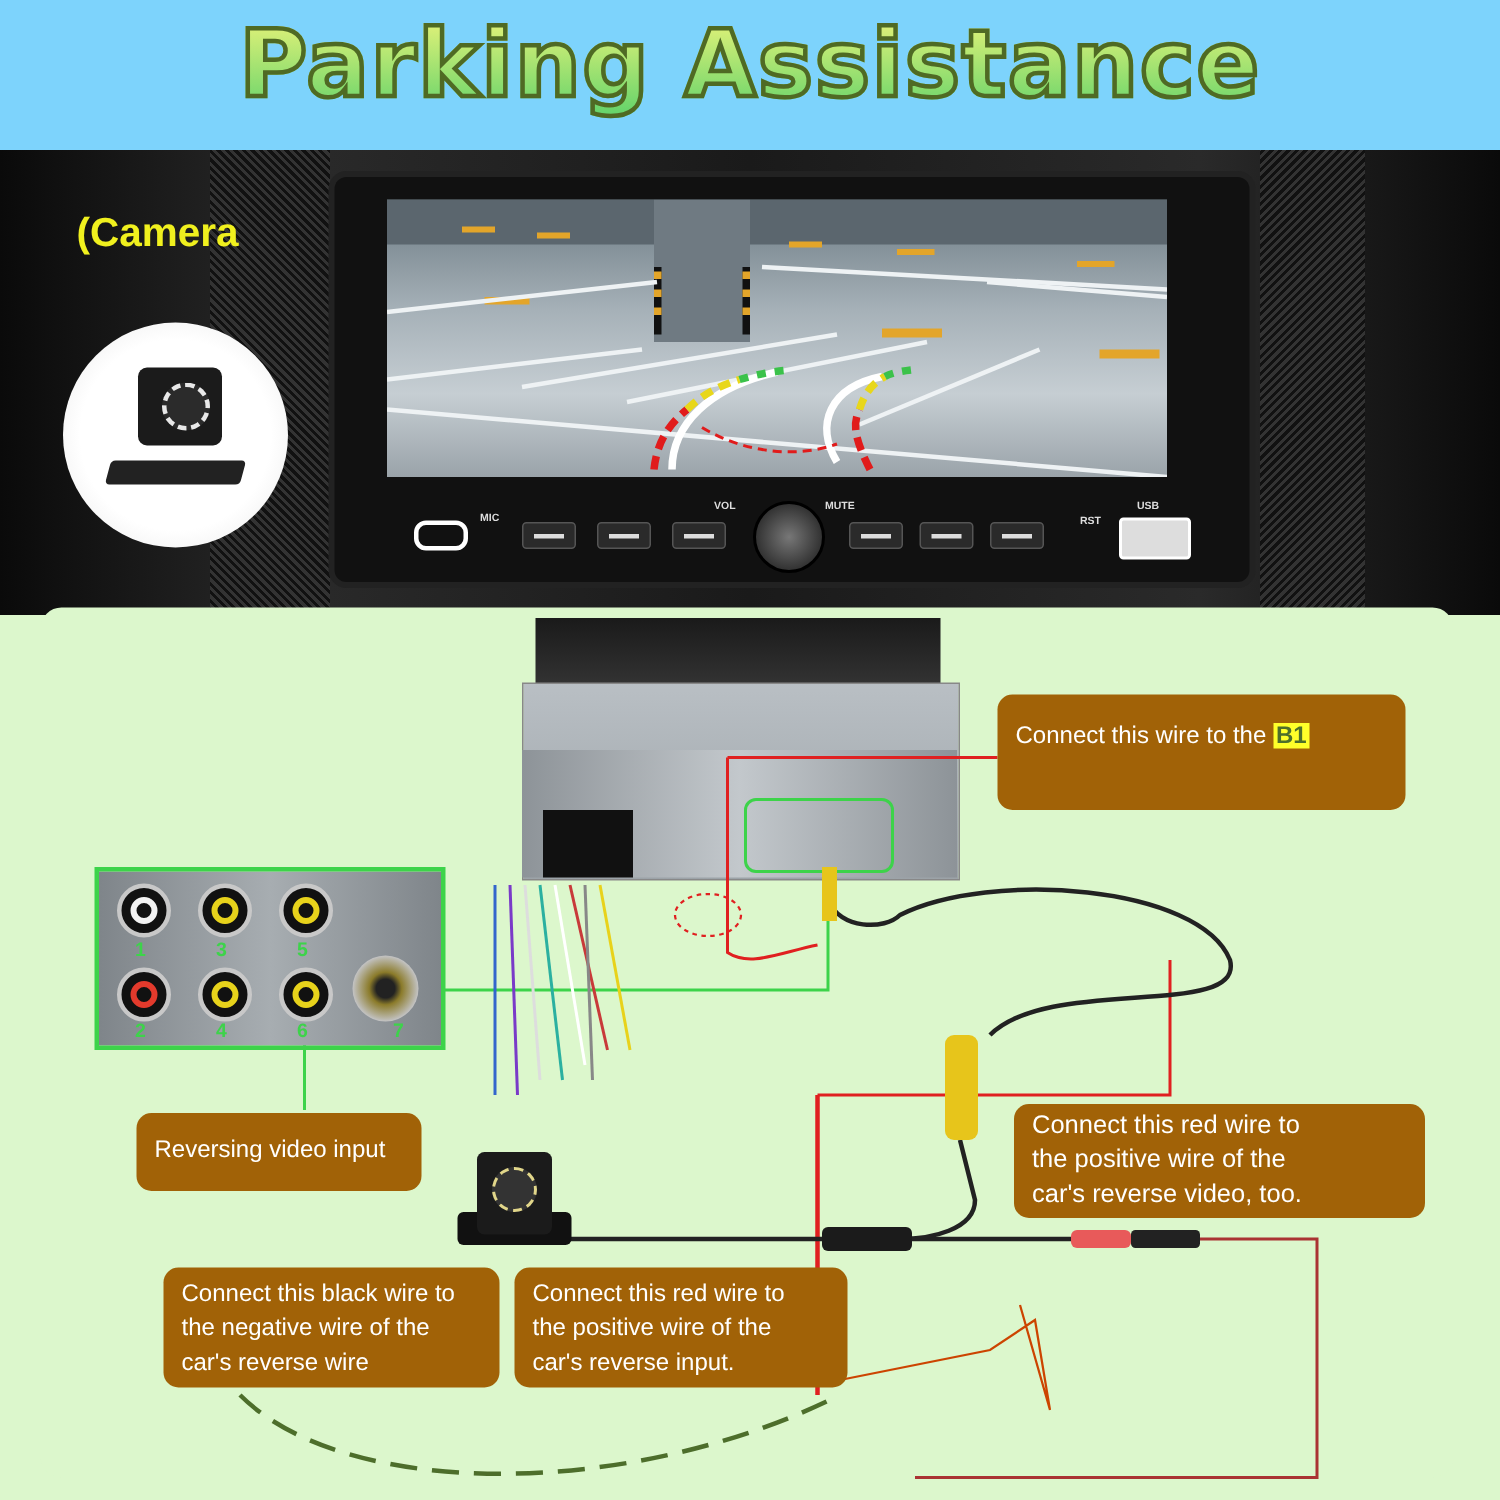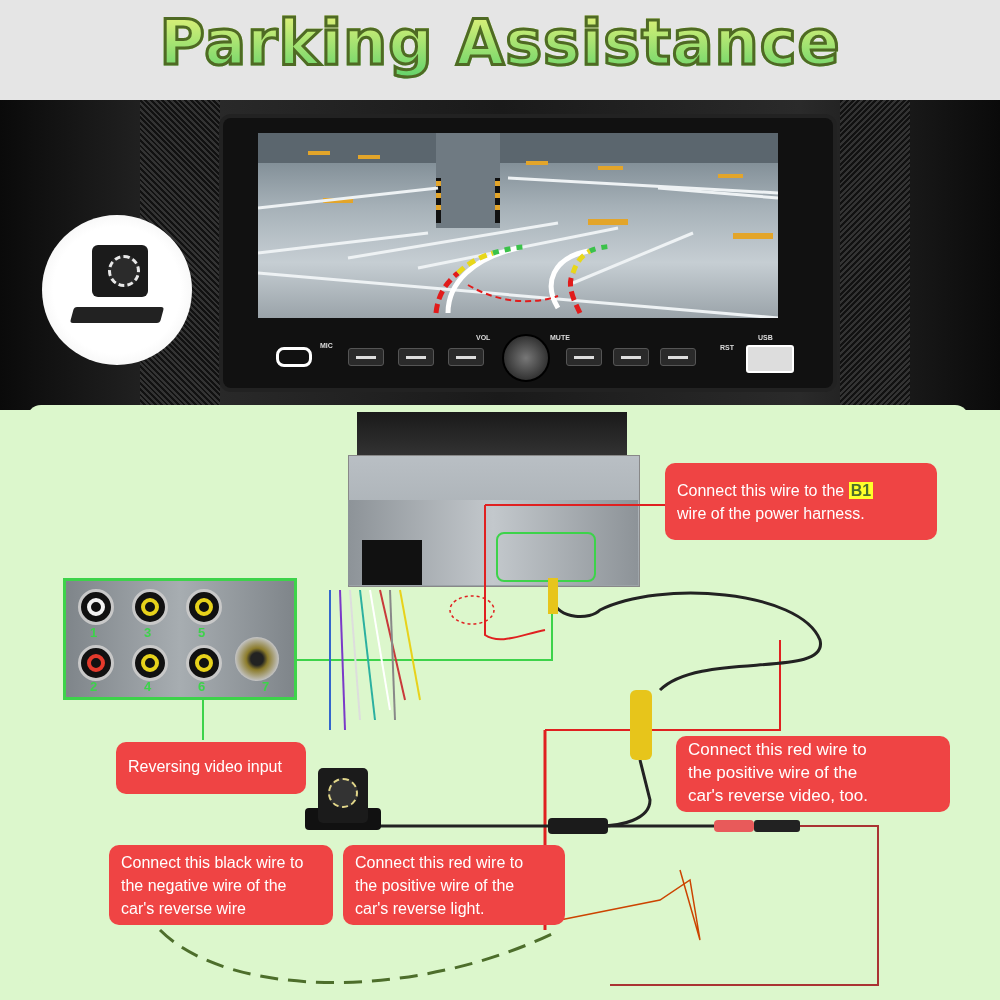--- a/index.html
+++ b/index.html
@@ -1,17 +1,17 @@
 <!DOCTYPE html>
 <html><head>
 <meta charset="utf-8">
 <style>
   html, body { margin:0; padding:0; }
   body { width:1000px; height:1000px; position:relative; overflow:hidden; background:#dcf7cc; font-family:"Liberation Sans", sans-serif; }
-  .title-band { position:absolute; left:0; top:0; width:1000px; height:100px; background:#e5e5e5; }
+  .title-band { position:absolute; left:0; top:0; width:1000px; height:100px; background:#7dd3fc; }
   .title { position:absolute; left:0; top:6px; width:1000px; text-align:center; font-family:"DejaVu Sans", sans-serif; font-weight:bold; font-size:62px; letter-spacing:1px; color:#c7ea6a; -webkit-text-stroke:4px #4f6a24; paint-order:stroke fill; }
   .title span { background:linear-gradient(#f0f57a,#5fd26a); -webkit-background-clip:text; background-clip:text; color:transparent; -webkit-text-stroke:3px #4f6a24; }
   .dash-band { position:absolute; left:0; top:100px; width:1000px; height:310px; background:linear-gradient(90deg,#0a0a0a 0%,#2a2a2a 20%,#1a1a1a 50%,#2a2a2a 80%,#0a0a0a 100%); }
   .carbon-l { position:absolute; left:140px; top:100px; width:80px; height:310px; background:repeating-linear-gradient(45deg,#333 0 2px,#111 2px 4px); }
   .carbon-r { position:absolute; left:840px; top:100px; width:70px; height:310px; background:repeating-linear-gradient(-45deg,#333 0 2px,#111 2px 4px); }
   .camera-label { position:absolute; left:30px; top:140px; width:150px; text-align:center; color:#f0f01e; font-weight:bold; font-size:27px; line-height:30px; }
   .camera-circle { position:absolute; left:42px; top:215px; width:150px; height:150px; border-radius:50%; background:radial-gradient(#ffffff 60%,#e6e6e6); }
   .cam-body { position:absolute; left:50px; top:30px; width:56px; height:52px; background:#1b1b1b; border-radius:6px; }
   .cam-lens { position:absolute; left:66px; top:40px; width:26px; height:26px; border-radius:50%; background:#2b2b2b; border:3px dashed #e8e8e8; }
   .cam-bracket { position:absolute; left:30px; top:92px; width:90px; height:16px; background:#222; transform:skewX(-15deg); border-radius:3px; }
@@ -29,39 +29,40 @@
   .radio-top { position:absolute; left:357px; top:412px; width:270px; height:45px; background:linear-gradient(#1a1a1a,#333); }
   .radio-chassis { position:absolute; left:348px; top:455px; width:290px; height:130px; background:linear-gradient(#b9bfc4,#9ca3a8); border:1px solid #888; }
   .radio-back { position:absolute; left:348px; top:500px; width:290px; height:85px; background:linear-gradient(90deg,#8d9398,#c3c8cc,#8d9398); }
   .harness { position:absolute; left:362px; top:540px; width:60px; height:45px; background:#111; }
   .rca-highlight { position:absolute; left:496px; top:532px; width:96px; height:46px; border:2px solid #3dd34a; border-radius:8px; }
   .jack-panel { position:absolute; left:63px; top:578px; width:228px; height:116px; border:3px solid #3dd34a; background:linear-gradient(90deg,#7f858a,#a7adb1,#7f858a); }
   .jack { position:absolute; width:30px; height:30px; border-radius:50%; background:#111; border:3px solid #c8c8c8; }
   .jack::after { content:""; position:absolute; left:6px; top:6px; width:18px; height:18px; border-radius:50%; border:4px solid var(--c); box-sizing:border-box; background:#111; }
   .jack-num { position:absolute; color:#3dd34a; font-weight:bold; font-size:13px; }
   .big-jack { position:absolute; left:235px; top:640px; width:44px; height:44px; border-radius:50%; background:radial-gradient(#222 20%,#8b7b2a 35%,#c2c2c2 70%); }
-  .callout { position:absolute; background:#ef4444; color:#fff; border-radius:10px; font-size:16px; line-height:23px; padding:8px 12px; box-sizing:border-box; }
+  .callout { position:absolute; background:#a16207; color:#fff; border-radius:10px; font-size:16px; line-height:23px; padding:8px 12px; box-sizing:border-box; }
   .hl { background:#ffff2a; color:#4d6e2b; font-weight:bold; padding:0 2px; }
   .cam2 { position:absolute; left:318px; top:768px; width:50px; height:55px; background:#1b1b1b; border-radius:5px; }
   .cam2 .l { position:absolute; left:10px; top:10px; width:26px; height:26px; border-radius:50%; border:2px dashed #e1d68a; background:#333; }
   .cam2-bracket { position:absolute; left:305px; top:808px; width:76px; height:22px; background:#111; border-radius:4px; }
   svg.wires { position:absolute; left:0; top:0; }
 </style>
 </head>
 <body>
 
 <div class="title-band">
   <div class="title"><span>Parking Assistance</span></div>
 </div>
 
 <div class="dash-band"></div>
 <div class="carbon-l"></div>
 <div class="carbon-r"></div>
 
 <div class="camera-label">
+  <div>(Camera</div>
 </div>
 <div class="camera-circle">
   <div class="cam-body"></div>
   <div class="cam-lens"></div>
   <div class="cam-bracket"></div>
 </div>
 
 <div class="head-unit"></div>
 <div class="screen">
   <svg width="520" height="185" viewBox="0 0 520 185">
@@ -187,41 +188,40 @@
   <div class="jack" style="left:120px;top:8px;--c:#e7d21b;"></div>
   <span class="jack-num" style="left:132px;top:44px;">5</span>
   <div class="jack" style="left:120px;top:64px;--c:#e7d21b;"></div>
   <span class="jack-num" style="left:132px;top:98px;">6</span>
   <span class="jack-num" style="left:196px;top:98px;">7</span>
 </div>
 <div class="big-jack" style="left:235px;top:637px;"></div>
 
 <div class="callout" style="left:665px;top:463px;width:272px;height:77px;padding-top:16px;">
   <div><span>Connect this wire to the </span><span class="hl">B1</span></div>
-  <div>wire of the power harness.</div>
-</div>
-
-<div class="callout" style="left:91px;top:742px;width:190px;height:52px;padding-top:13px;margin-left:25px;">
+</div>
+
+<div class="callout" style="left:91px;top:742px;width:190px;height:52px;padding-top:13px;">
   <div>Reversing video input</div>
 </div>
 
 <div class="callout" style="left:676px;top:736px;width:274px;height:76px;padding-top:2px;font-size:17px;">
   <div>Connect this red wire to</div>
   <div>the positive wire of the</div>
   <div>car's reverse video, too.</div>
 </div>
 
 <div class="callout" style="left:109px;top:845px;width:224px;height:80px;padding-top:6px;">
   <div>Connect this black wire to</div>
   <div>the negative wire of the</div>
   <div>car's reverse wire</div>
 </div>
 
 <div class="callout" style="left:343px;top:845px;width:222px;height:80px;padding-top:6px;">
   <div>Connect this red wire to</div>
   <div>the positive wire of the</div>
-  <div>car's reverse light.</div>
+  <div>car's reverse input.</div>
 </div>
 
 <div class="cam2-bracket"></div>
 <div class="cam2">
     <div class="l"></div>
   </div>
 
 </body></html>

